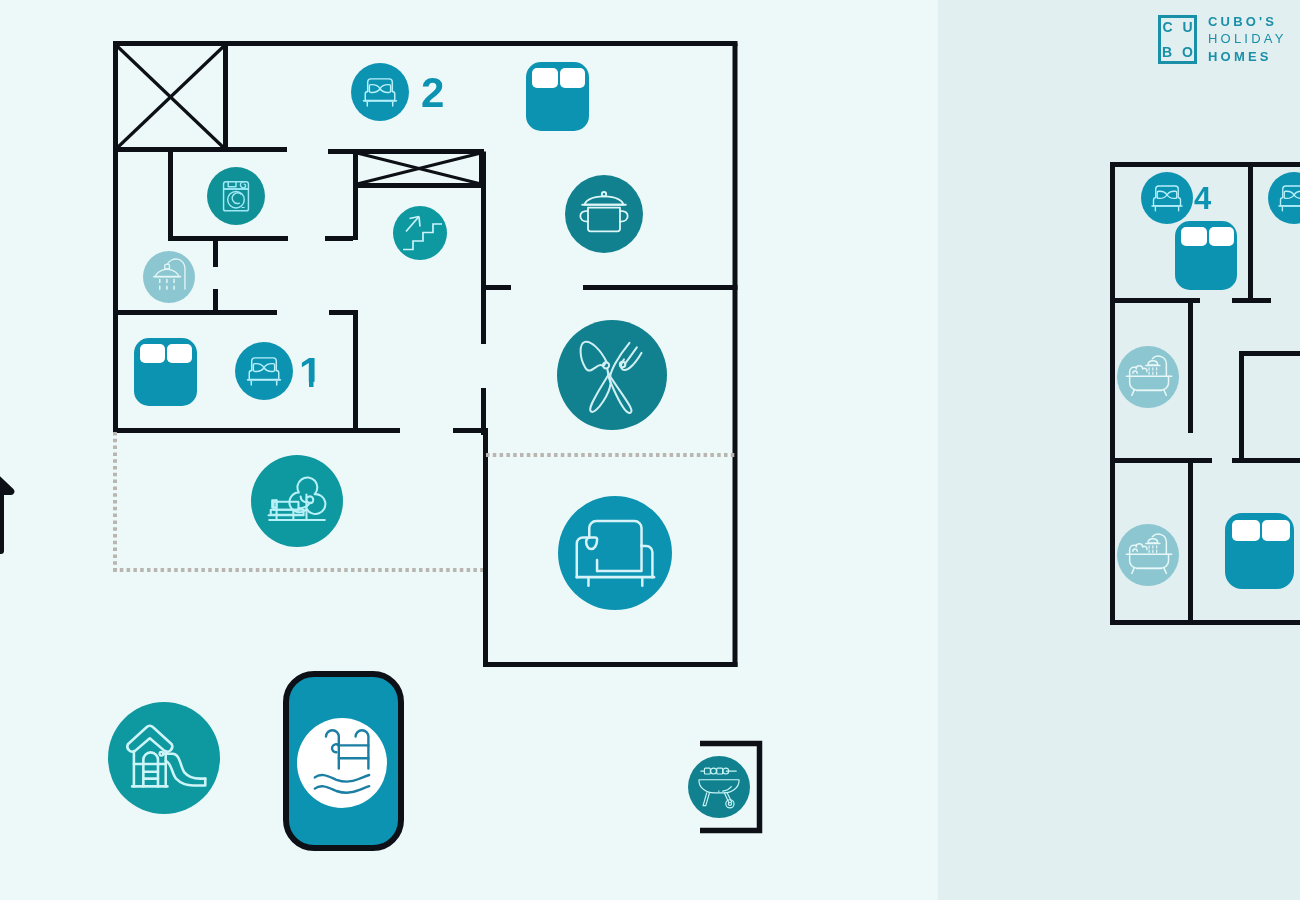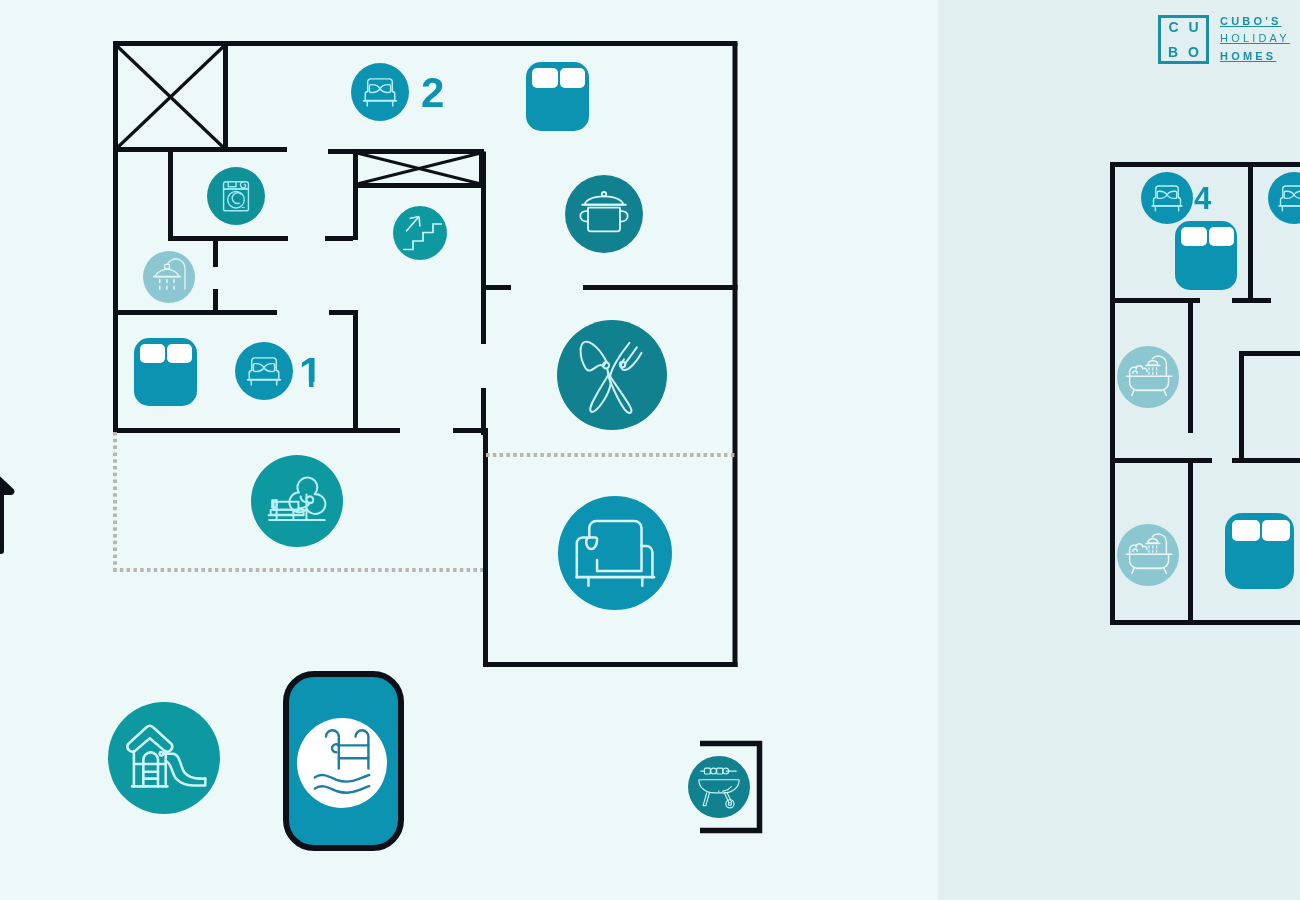--- a/index.html
+++ b/index.html
@@ -3,26 +3,26 @@
 <meta charset="utf-8">
 <title>Floor Plan</title>
 <style>
   html,body{margin:0;padding:0;}
   body{width:1300px;height:900px;overflow:hidden;font-family:"Liberation Sans",sans-serif;background:#eaf5f5;}
   #stage{position:relative;width:1300px;height:900px;overflow:hidden;}
   .panel-left{position:absolute;left:0;top:0;width:938px;height:900px;background:#edf9f9;}
   .panel-right{position:absolute;left:938px;top:0;width:362px;height:900px;background:#e2eff0;}
   svg.overlay{position:absolute;left:0;top:0;width:1300px;height:900px;}
   .brand{position:absolute;left:1158px;top:15px;display:flex;align-items:flex-start;}
-  .mark{width:51px;height:49px;box-sizing:border-box;border:3.5px solid #1a8fa8;display:flex;flex-direction:column;
+  .mark{width:39px;height:49px;box-sizing:border-box;border:3.5px solid #1a8fa8;display:flex;flex-direction:column;
         align-items:center;justify-content:center;gap:11px;text-align:right;}
   .mark-l{font-size:14px;font-weight:bold;color:#1a8fa8;letter-spacing:10px;line-height:14px;text-indent:10px;
           font-family:"Liberation Sans",sans-serif;}
   .word{display:flex;flex-direction:column;margin-left:11px;margin-top:-2px;}
-  .wl{color:#1a8fa8;letter-spacing:3.2px;line-height:17.3px;font-size:11px;font-family:"Liberation Sans",sans-serif;text-decoration:underline;}
+  .wl{color:#1a8fa8;letter-spacing:3.2px;line-height:17.3px;font-size:13px;font-family:"Liberation Sans",sans-serif;}
   .wl.b{font-weight:bold;}
   .wl.r{font-weight:400;}
 </style>
 </head>
 <body>
 
 <div id="stage">
   <div class="panel-left"></div>
   <div class="panel-right"></div>
 

